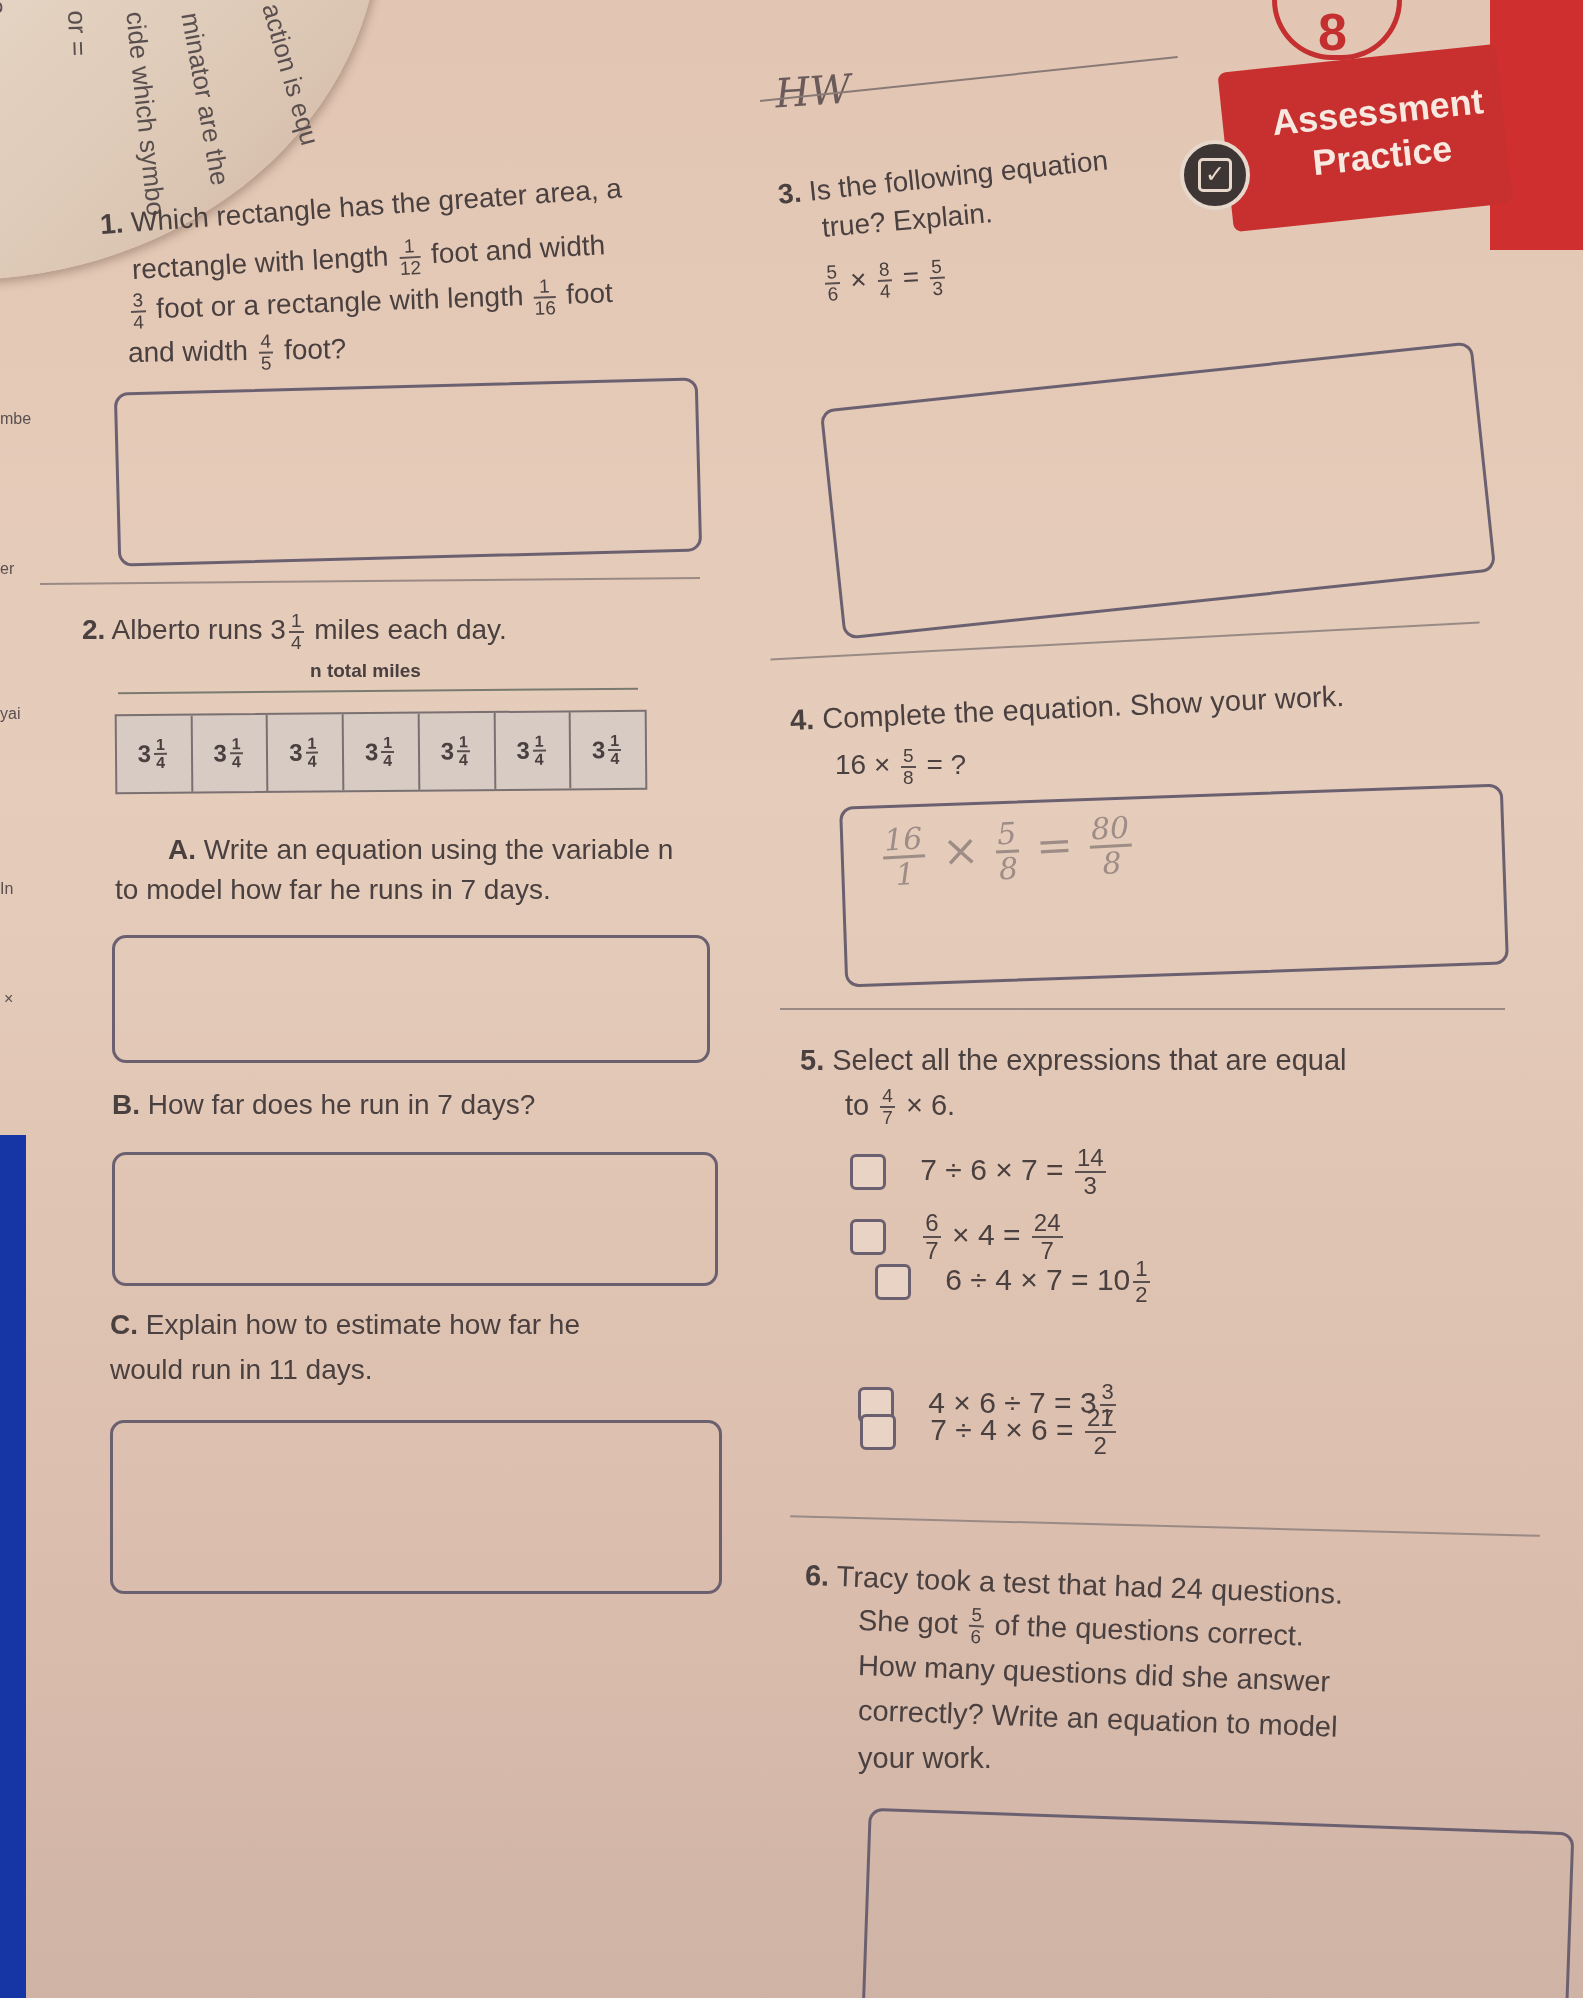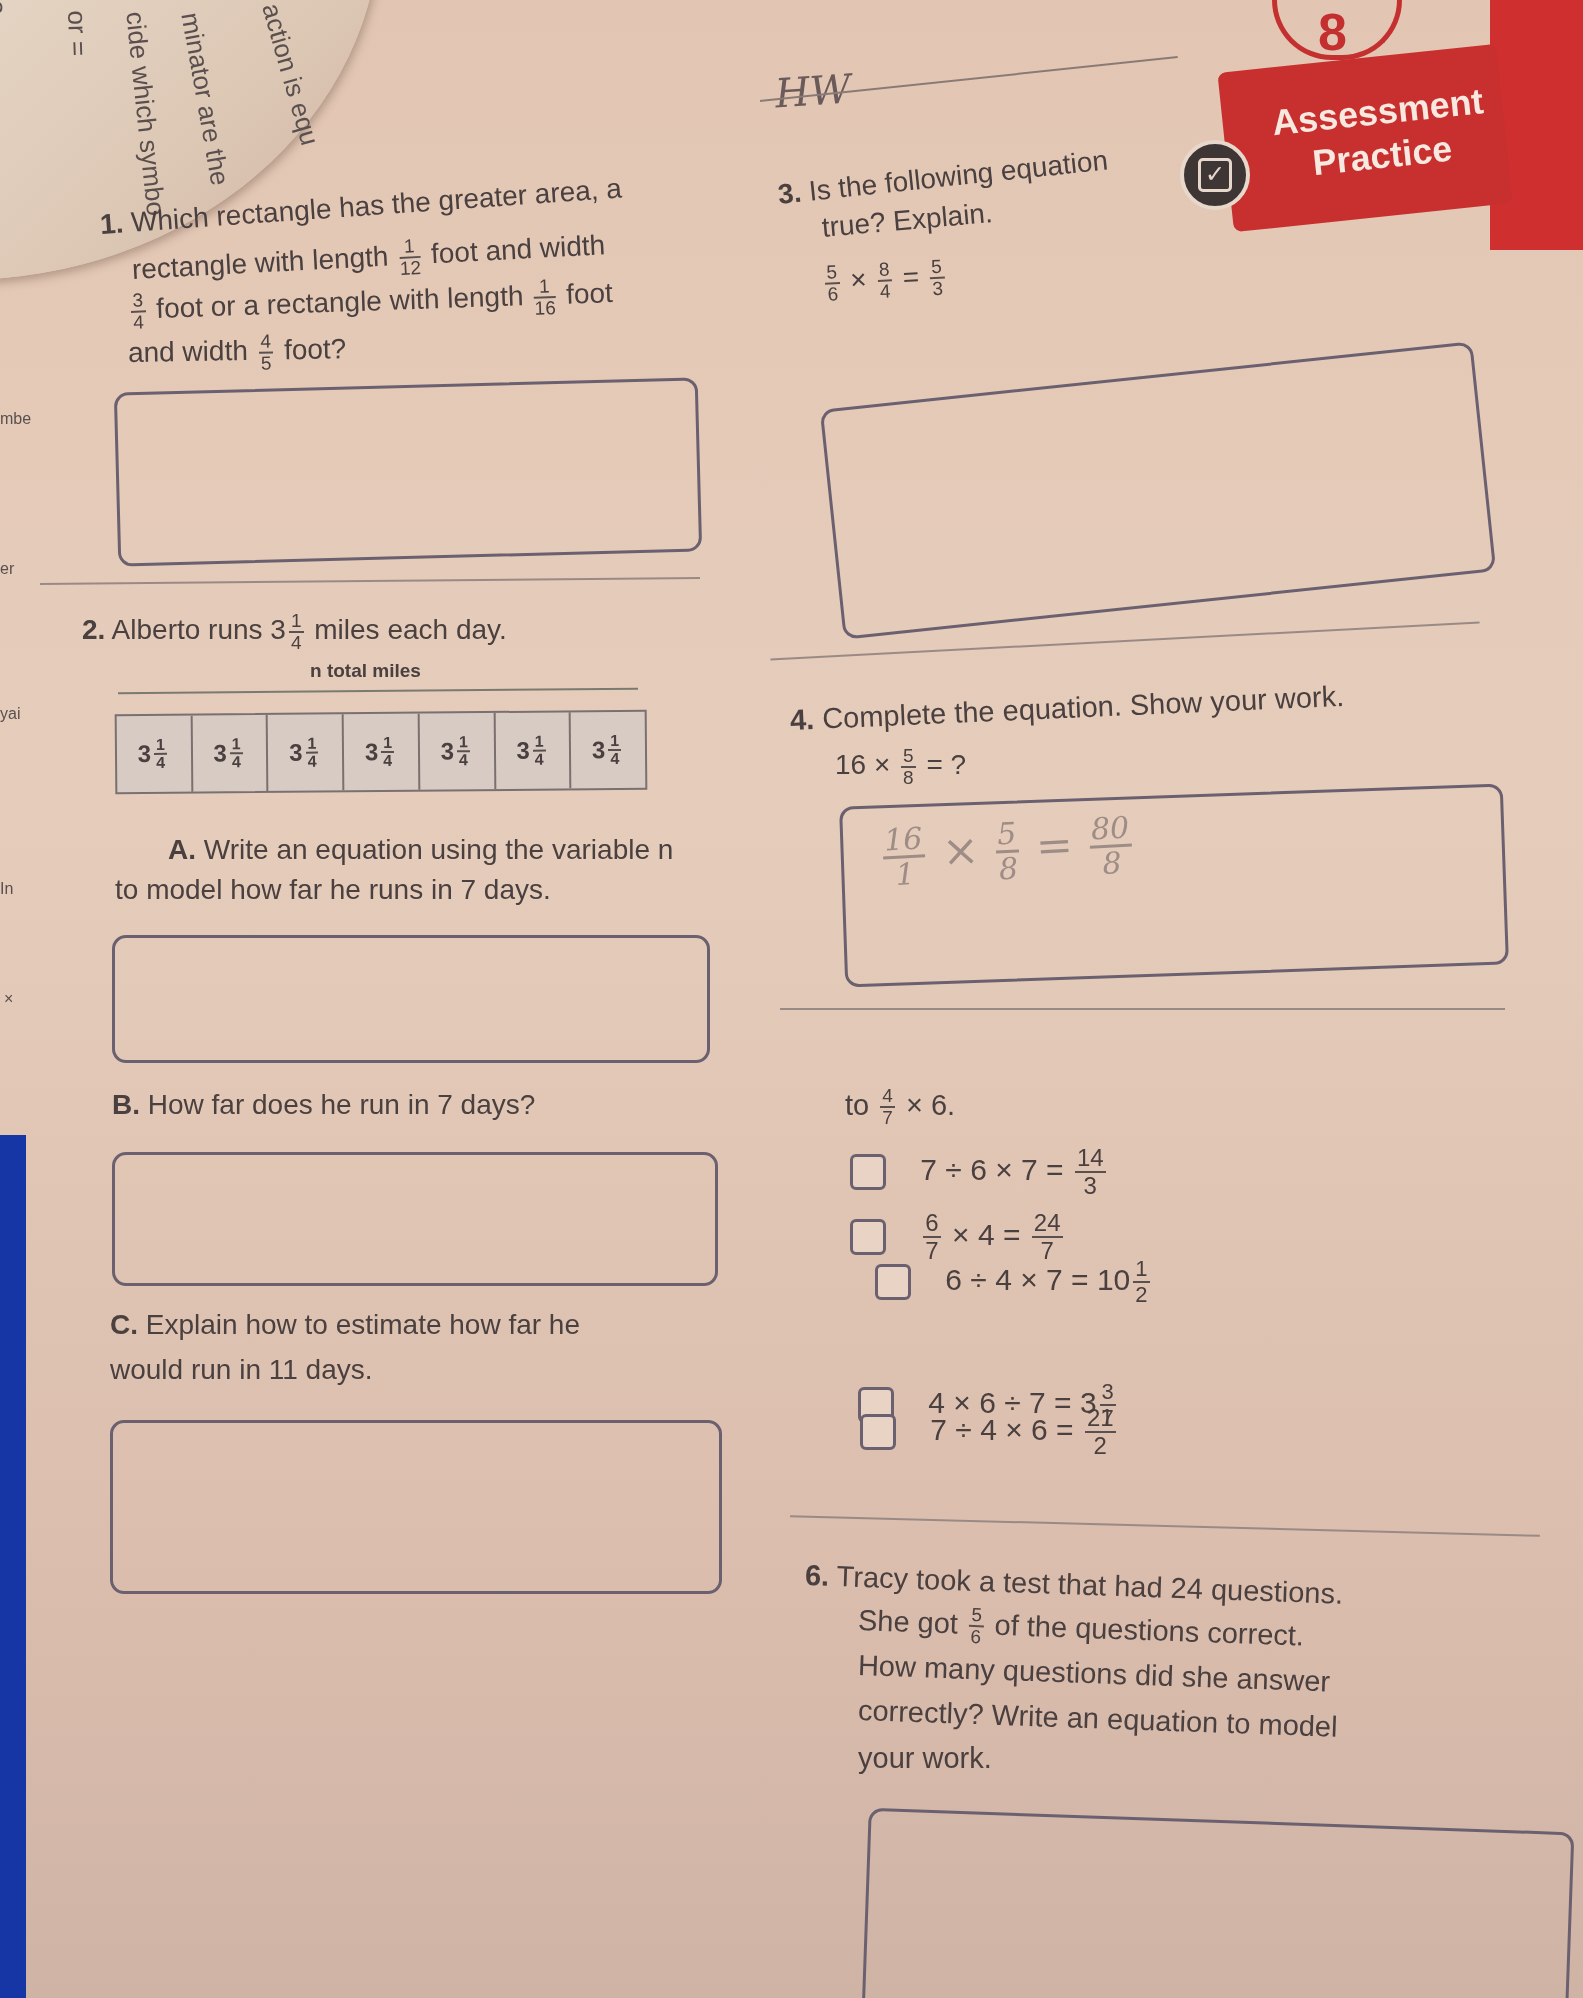--- a/index.html
+++ b/index.html
@@ -254,20 +254,24 @@
   <div class="answer-box" style="left:842px;top:795px;width:658px;height:175px;transform:rotate(-2deg);"></div>
   <div class="handwriting">
     <span class="frac"><span class="n">16</span><span class="d">1</span></span>
     <span>×</span>
     <span class="frac"><span class="n">5</span><span class="d">8</span></span>
     <span>=</span>
     <span class="frac"><span class="n">80</span><span class="d">8</span></span>
   </div>
   <div class="rule" style="left:780px;top:1008px;width:725px;"></div>
 
+  <div class="q" style="left:800px;top:1040px;font-size:29px;">
+    <b>5.</b>
+    <span>Select all the expressions that are equal</span>
+  </div>
   <div class="q" style="left:845px;top:1085px;font-size:29px;">
     <span>to</span>
     <span class="frac"><span class="n">4</span><span class="d">7</span></span>
     <span>× 6.</span>
   </div>
 
   <div class="opt" style="left:850px;top:1145px;">
     <span class="checkbox"></span>
     <span>7 ÷ 6 × 7 =</span>
     <span class="frac" style="font-size:24px;line-height:26px;"><span class="n">14</span><span class="d">3</span></span>

